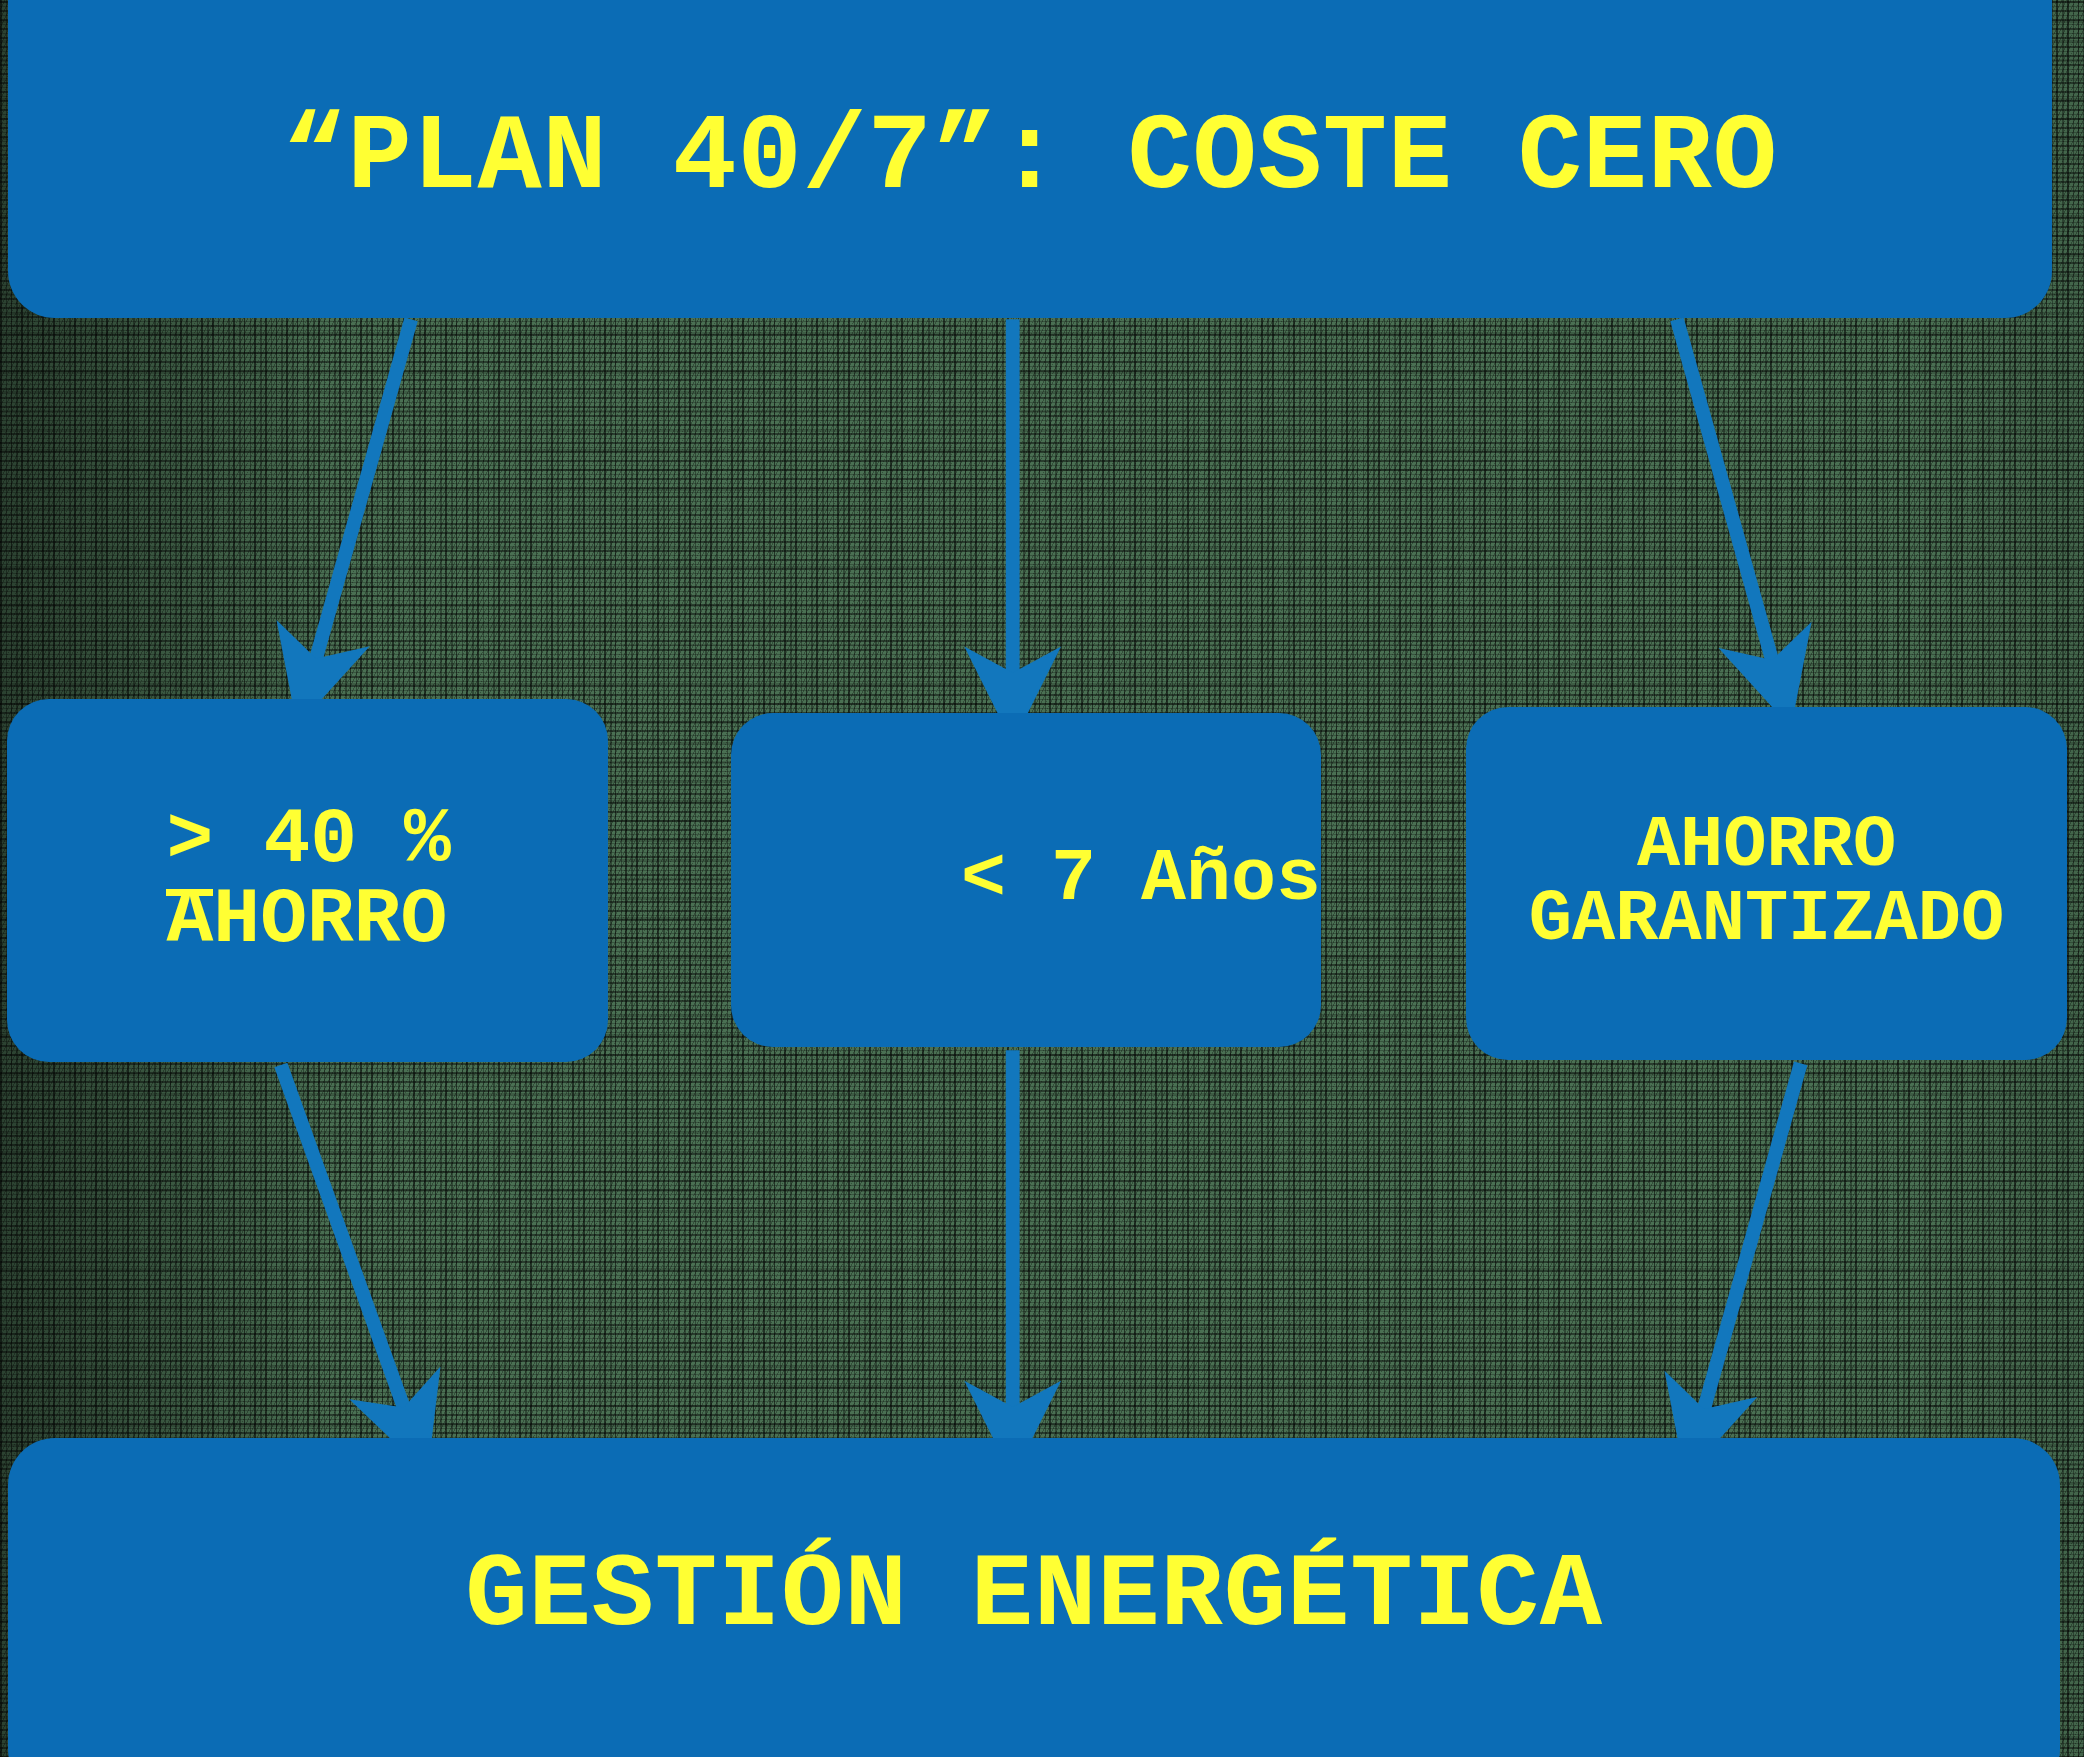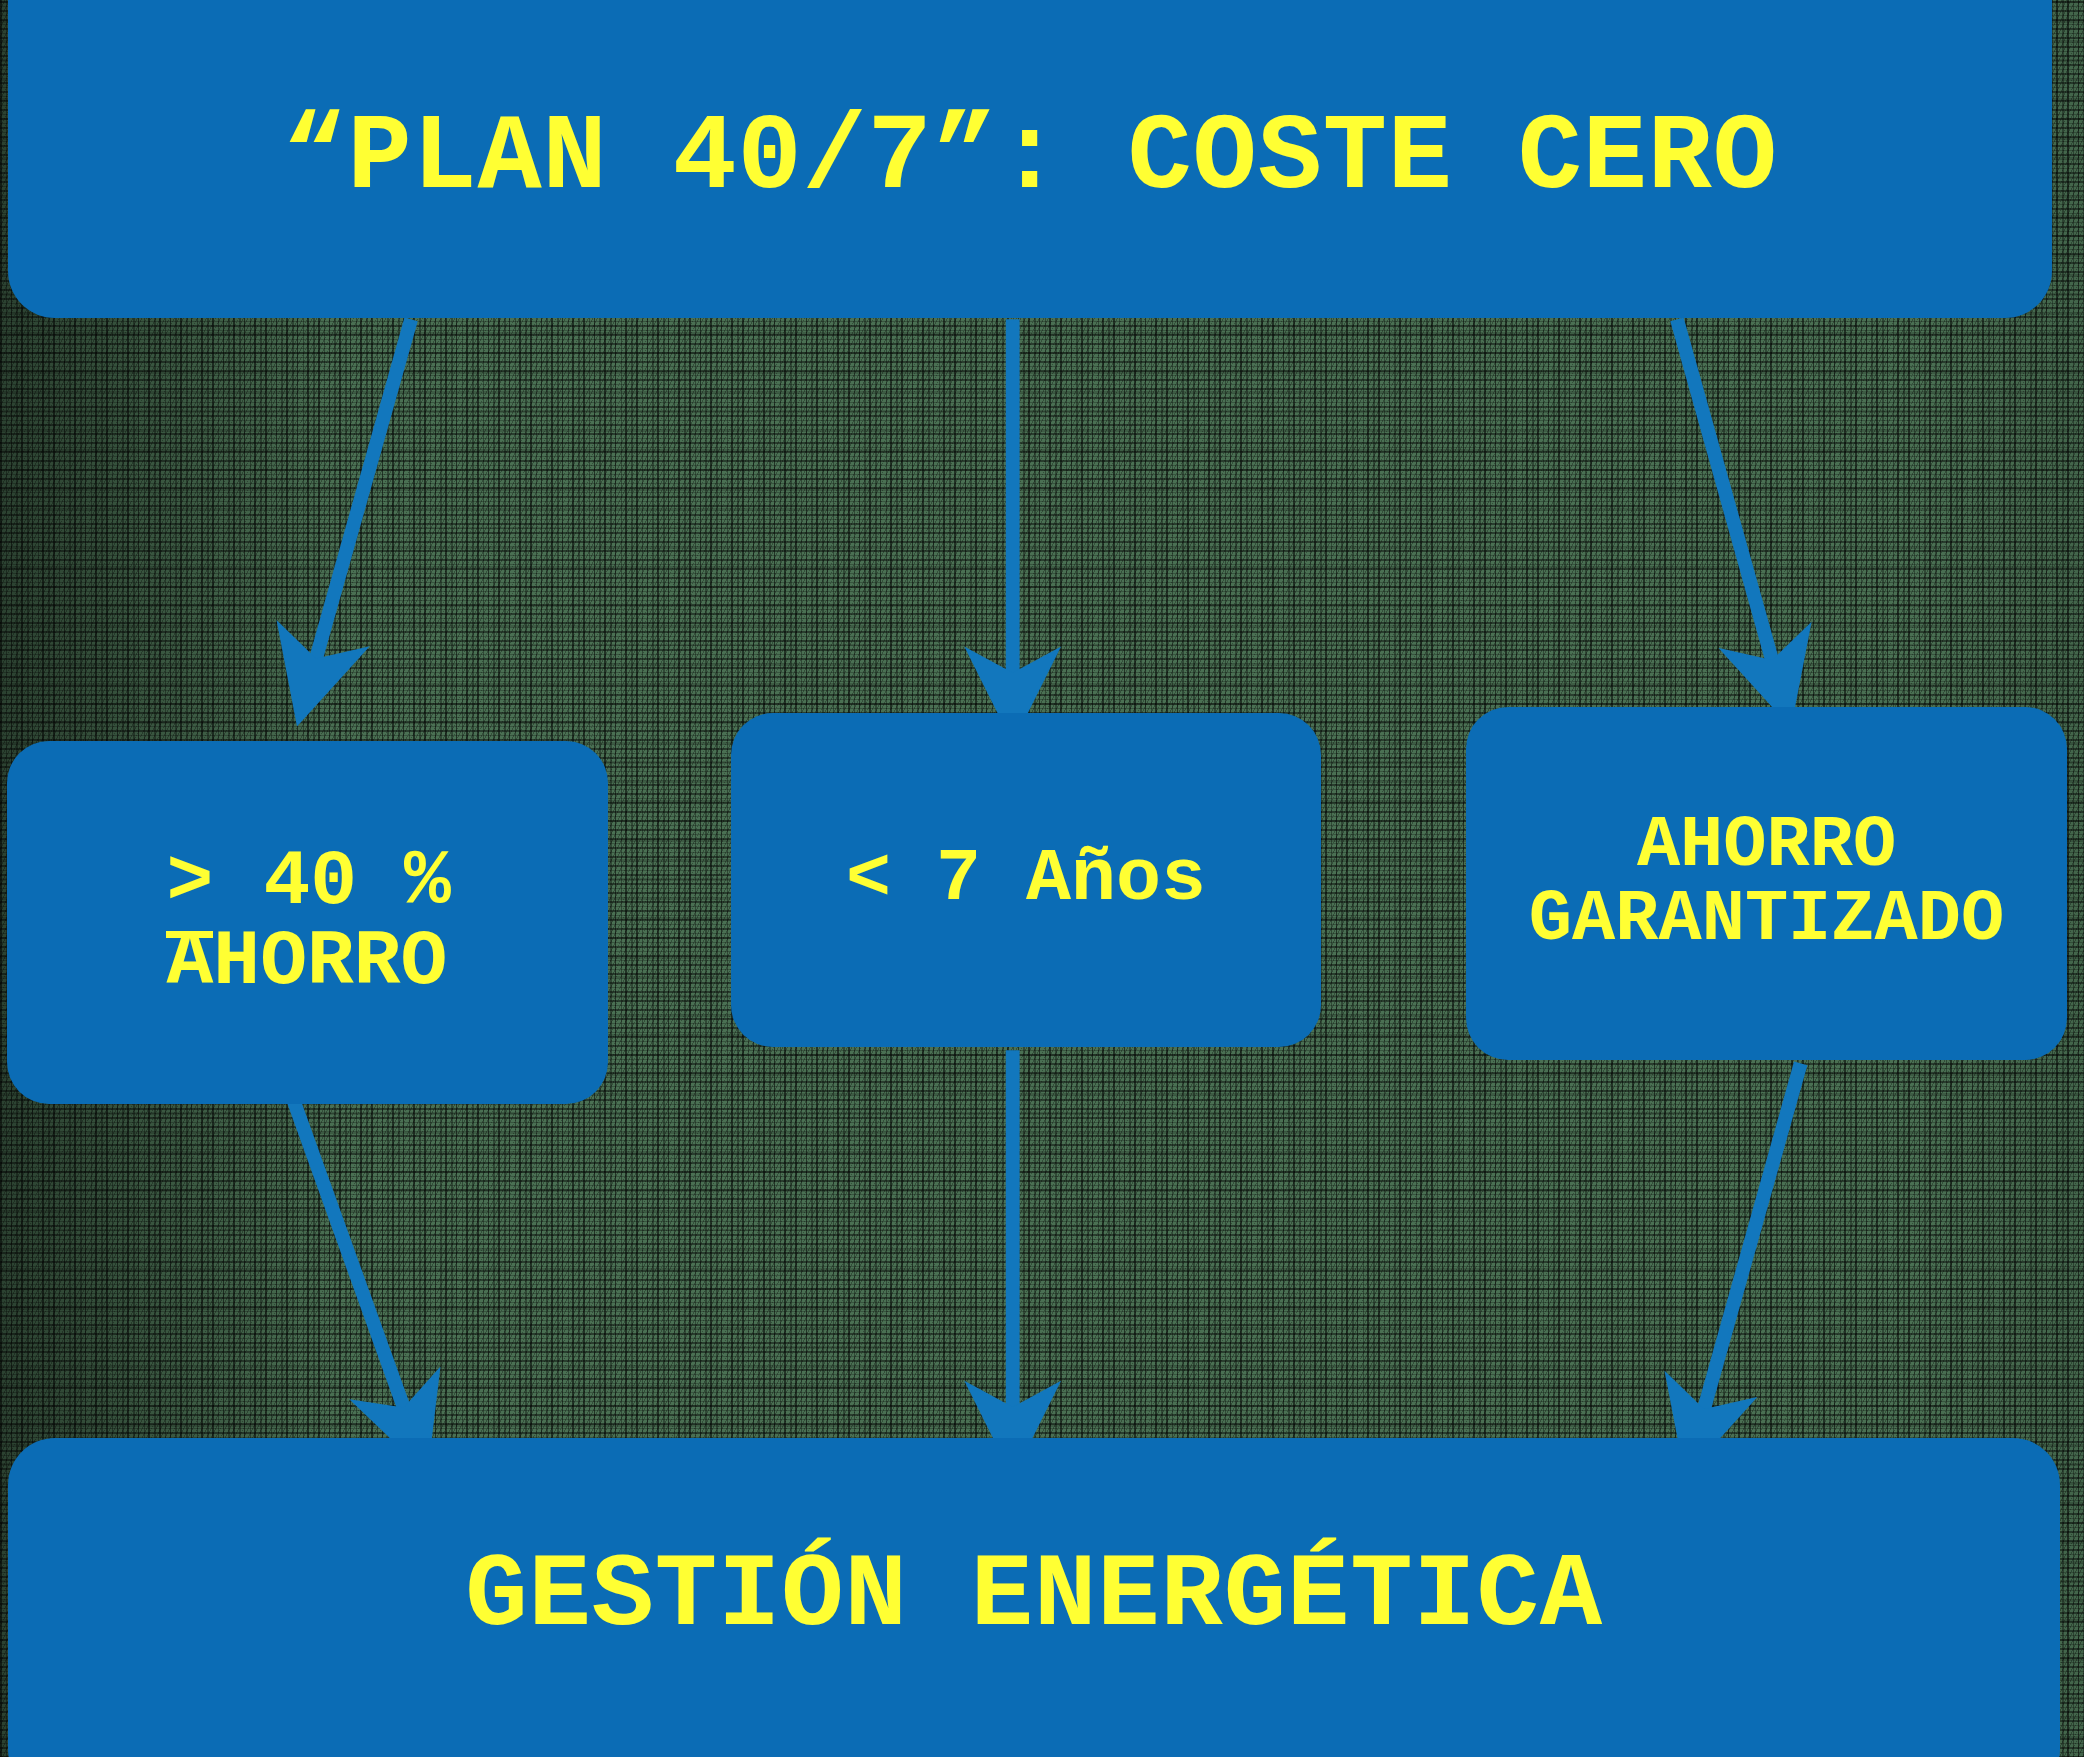--- a/index.html
+++ b/index.html
@@ -71,27 +71,27 @@
     align-items: center;
   }
 
   
   #node-left {
     left: 6.5px; top: 699px;
     width: 601px; height: 363px;
     border-radius: 42px;
     font-size: 78px;
     padding: 0 13px;
-    margin-top: 42px;
   }
   #node-mid {
     left: 731px; top: 713px;
     width: 590px; height: 334px;
     border-radius: 42px;
     font-size: 75px;
+    justify-content: flex-end;
   }
   #node-right {
     left: 1466px; top: 707px;
     width: 601px; height: 353px;
     border-radius: 42px;
     font-size: 72px;
     padding: 0 4.9px;
   }
 
   

